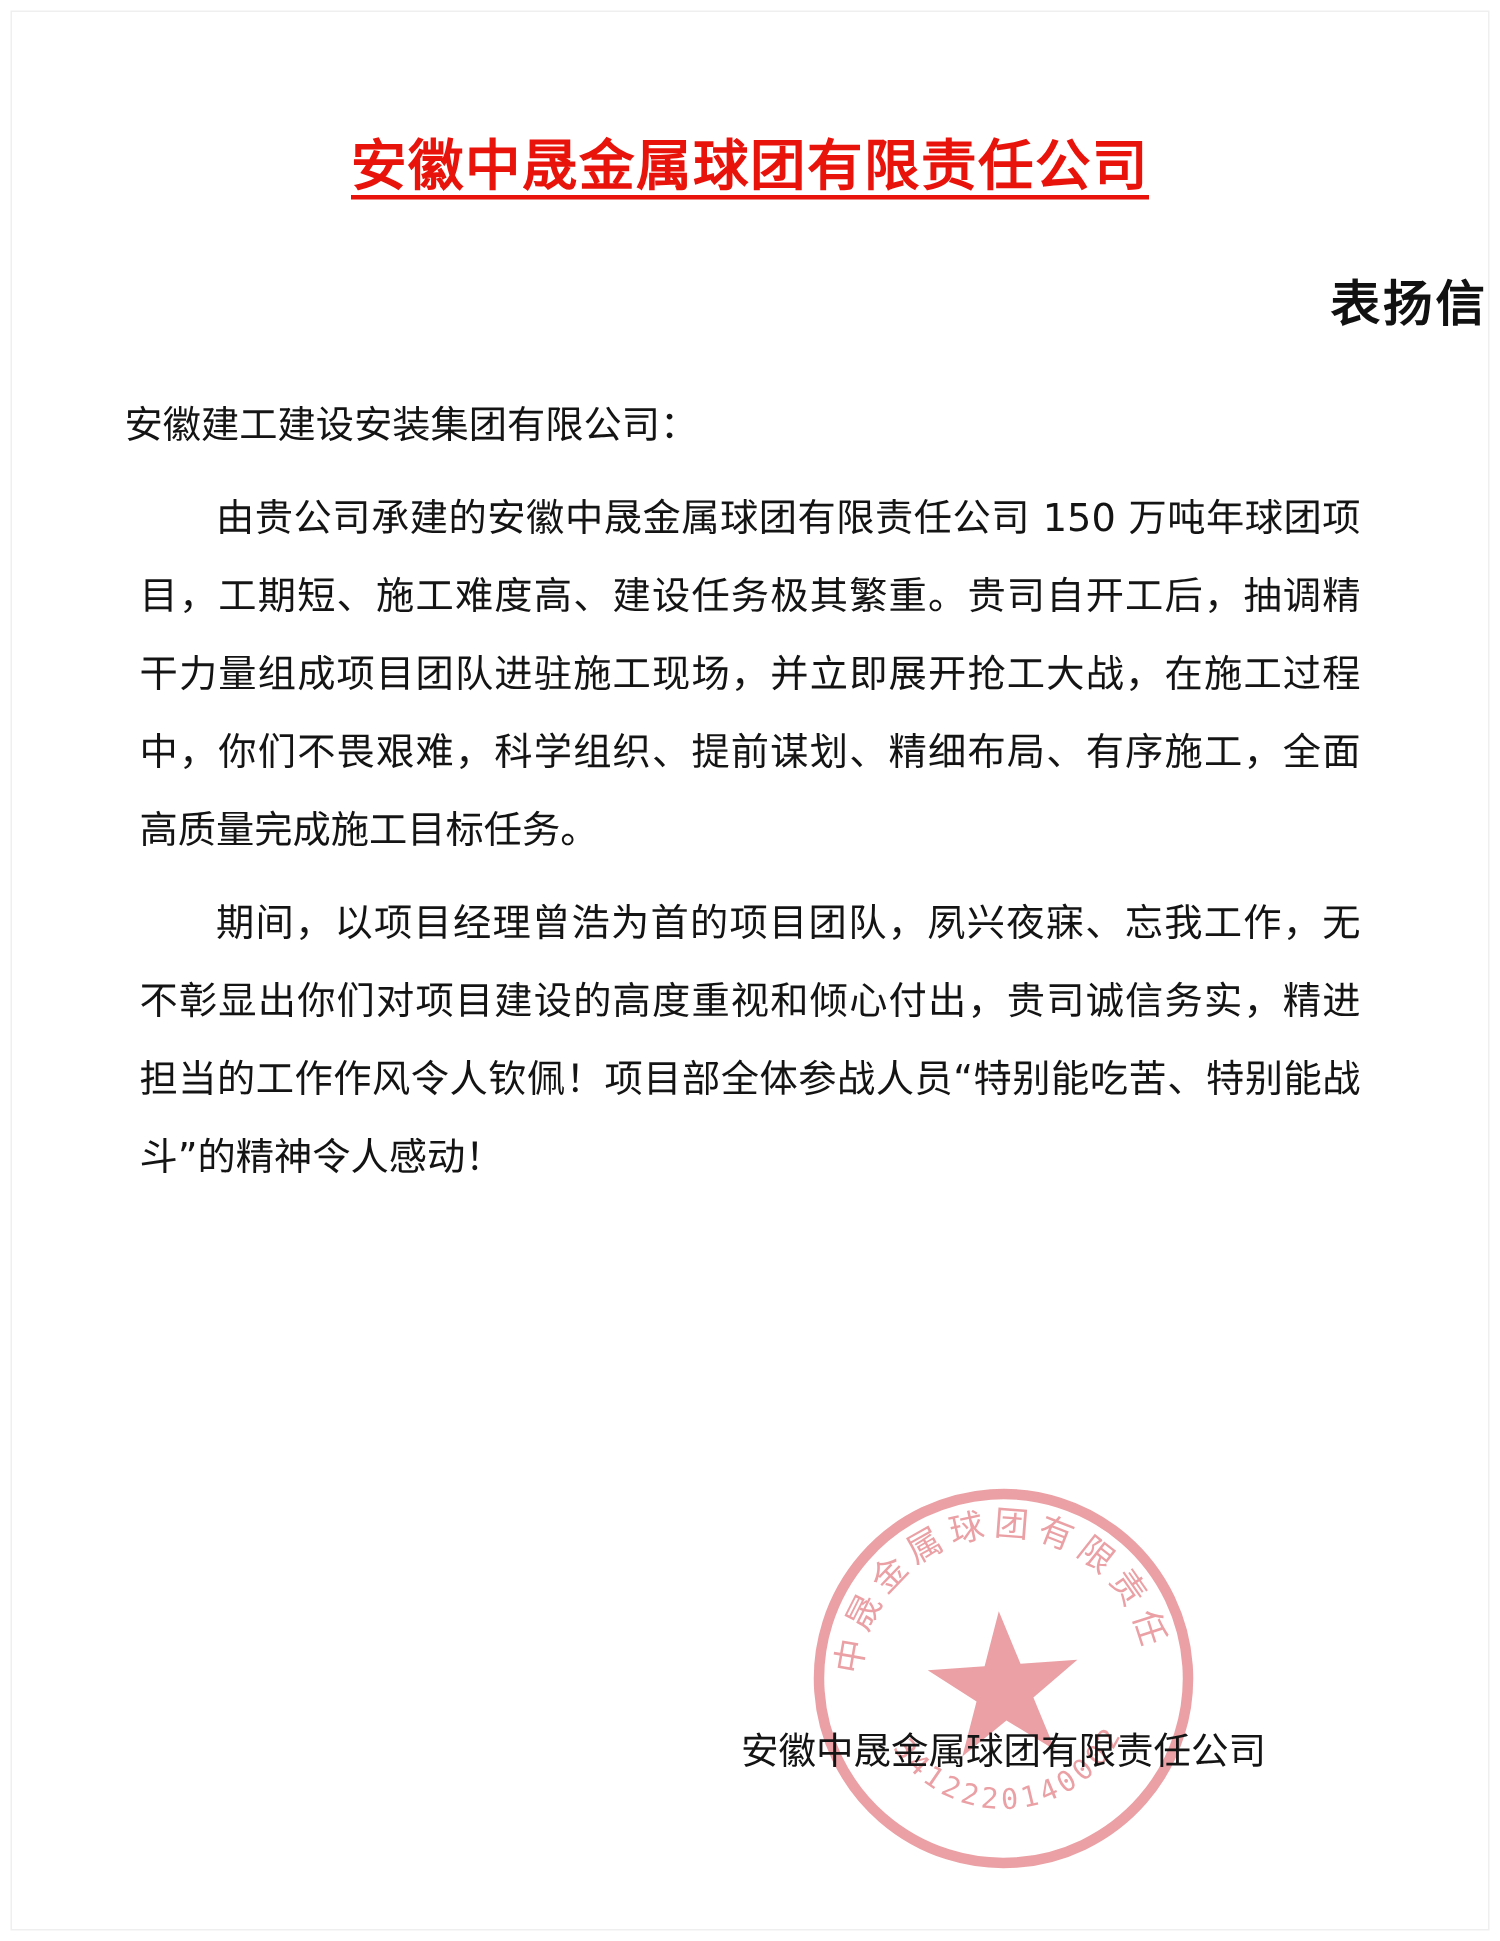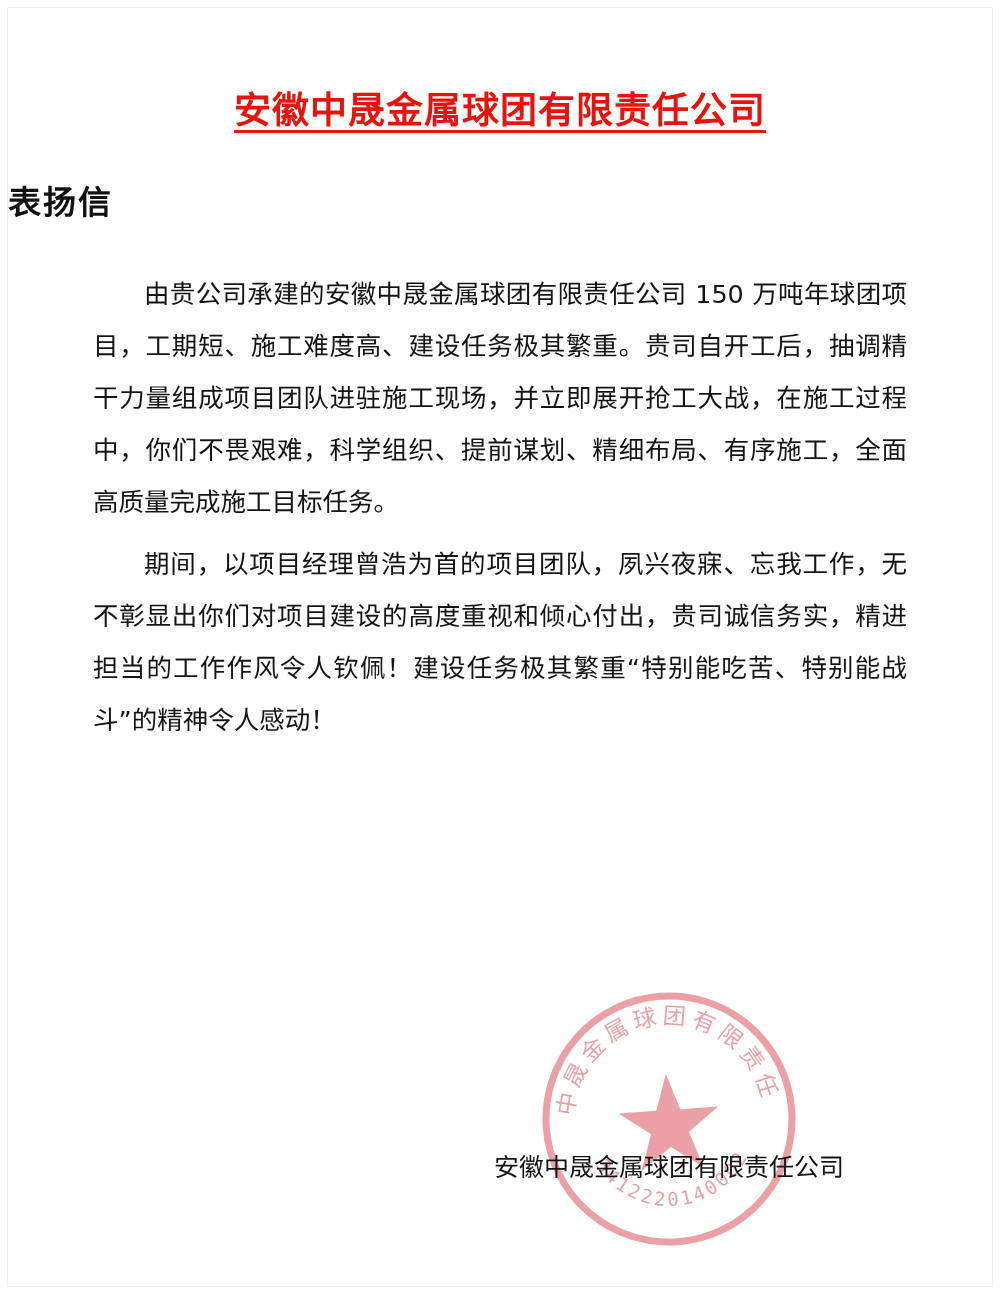--- a/index.html
+++ b/index.html
@@ -39,21 +39,21 @@
     font-size: 37px;
     letter-spacing: 1px;
     color: #e8140c;
     text-decoration: underline;
     text-underline-offset: 7px;
     text-decoration-thickness: 3px;
   }
   .doc-subtitle {
     margin: 0;
     padding-top: 42px;
-    text-align: left;
+    text-align: right;
     font-family: "DejaVu Sans", "Liberation Sans", sans-serif;
     font-weight: bold;
     font-size: 33px;
     color: #111111;
     letter-spacing: 2px;
   }
   .body-block {
     padding: 34px 75px 0 75px;
     font-family: "DejaVu Sans", "Liberation Sans", sans-serif;
     font-size: 25.5px;
@@ -102,22 +102,23 @@
 </head>
 <body>
 
 <div class="page">
   <div class="paper">
 
     <h1 class="doc-title">安徽中晟金属球团有限责任公司</h1>
     <h2 class="doc-subtitle">表扬信</h2>
 
     <div class="body-block">
+      <p class="salutation">安徽建工建设安装集团有限公司：</p>
       <p class="para">由贵公司承建的安徽中晟金属球团有限责任公司 150 万吨年球团项目，工期短、施工难度高、建设任务极其繁重。贵司自开工后，抽调精干力量组成项目团队进驻施工现场，并立即展开抢工大战，在施工过程中，你们不畏艰难，科学组织、提前谋划、精细布局、有序施工，全面高质量完成施工目标任务。</p>
-      <p class="para">期间，以项目经理曾浩为首的项目团队，夙兴夜寐、忘我工作，无不彰显出你们对项目建设的高度重视和倾心付出，贵司诚信务实，精进担当的工作作风令人钦佩！建设任务极其繁重“特别能吃苦、特别能战斗”的精神令人感动！</p>
+      <p class="para">期间，以项目经理曾浩为首的项目团队，夙兴夜寐、忘我工作，无不彰显出你们对项目建设的高度重视和倾心付出，贵司诚信务实，精进担当的工作作风令人钦佩！项目部全体参战人员“特别能吃苦、特别能战斗”的精神令人感动！</p>
     </div>
 
     <div class="seal">
       <svg width="262" height="262" viewBox="0 0 262 262" xmlns="http://www.w3.org/2000/svg">
         <defs>
           <path id="sealTopArc" d="M 36,131 A 95,95 0 0 1 226,131"></path>
           <path id="sealBottomArc" d="M 44,131 A 87,87 0 0 0 218,131"></path>
         </defs>
         <circle cx="131" cy="131" r="123" fill="none" stroke="#d9545a" stroke-width="7"></circle>
         <text font-family="DejaVu Serif, Liberation Serif, serif" font-size="23" fill="#d9545a" letter-spacing="5">

